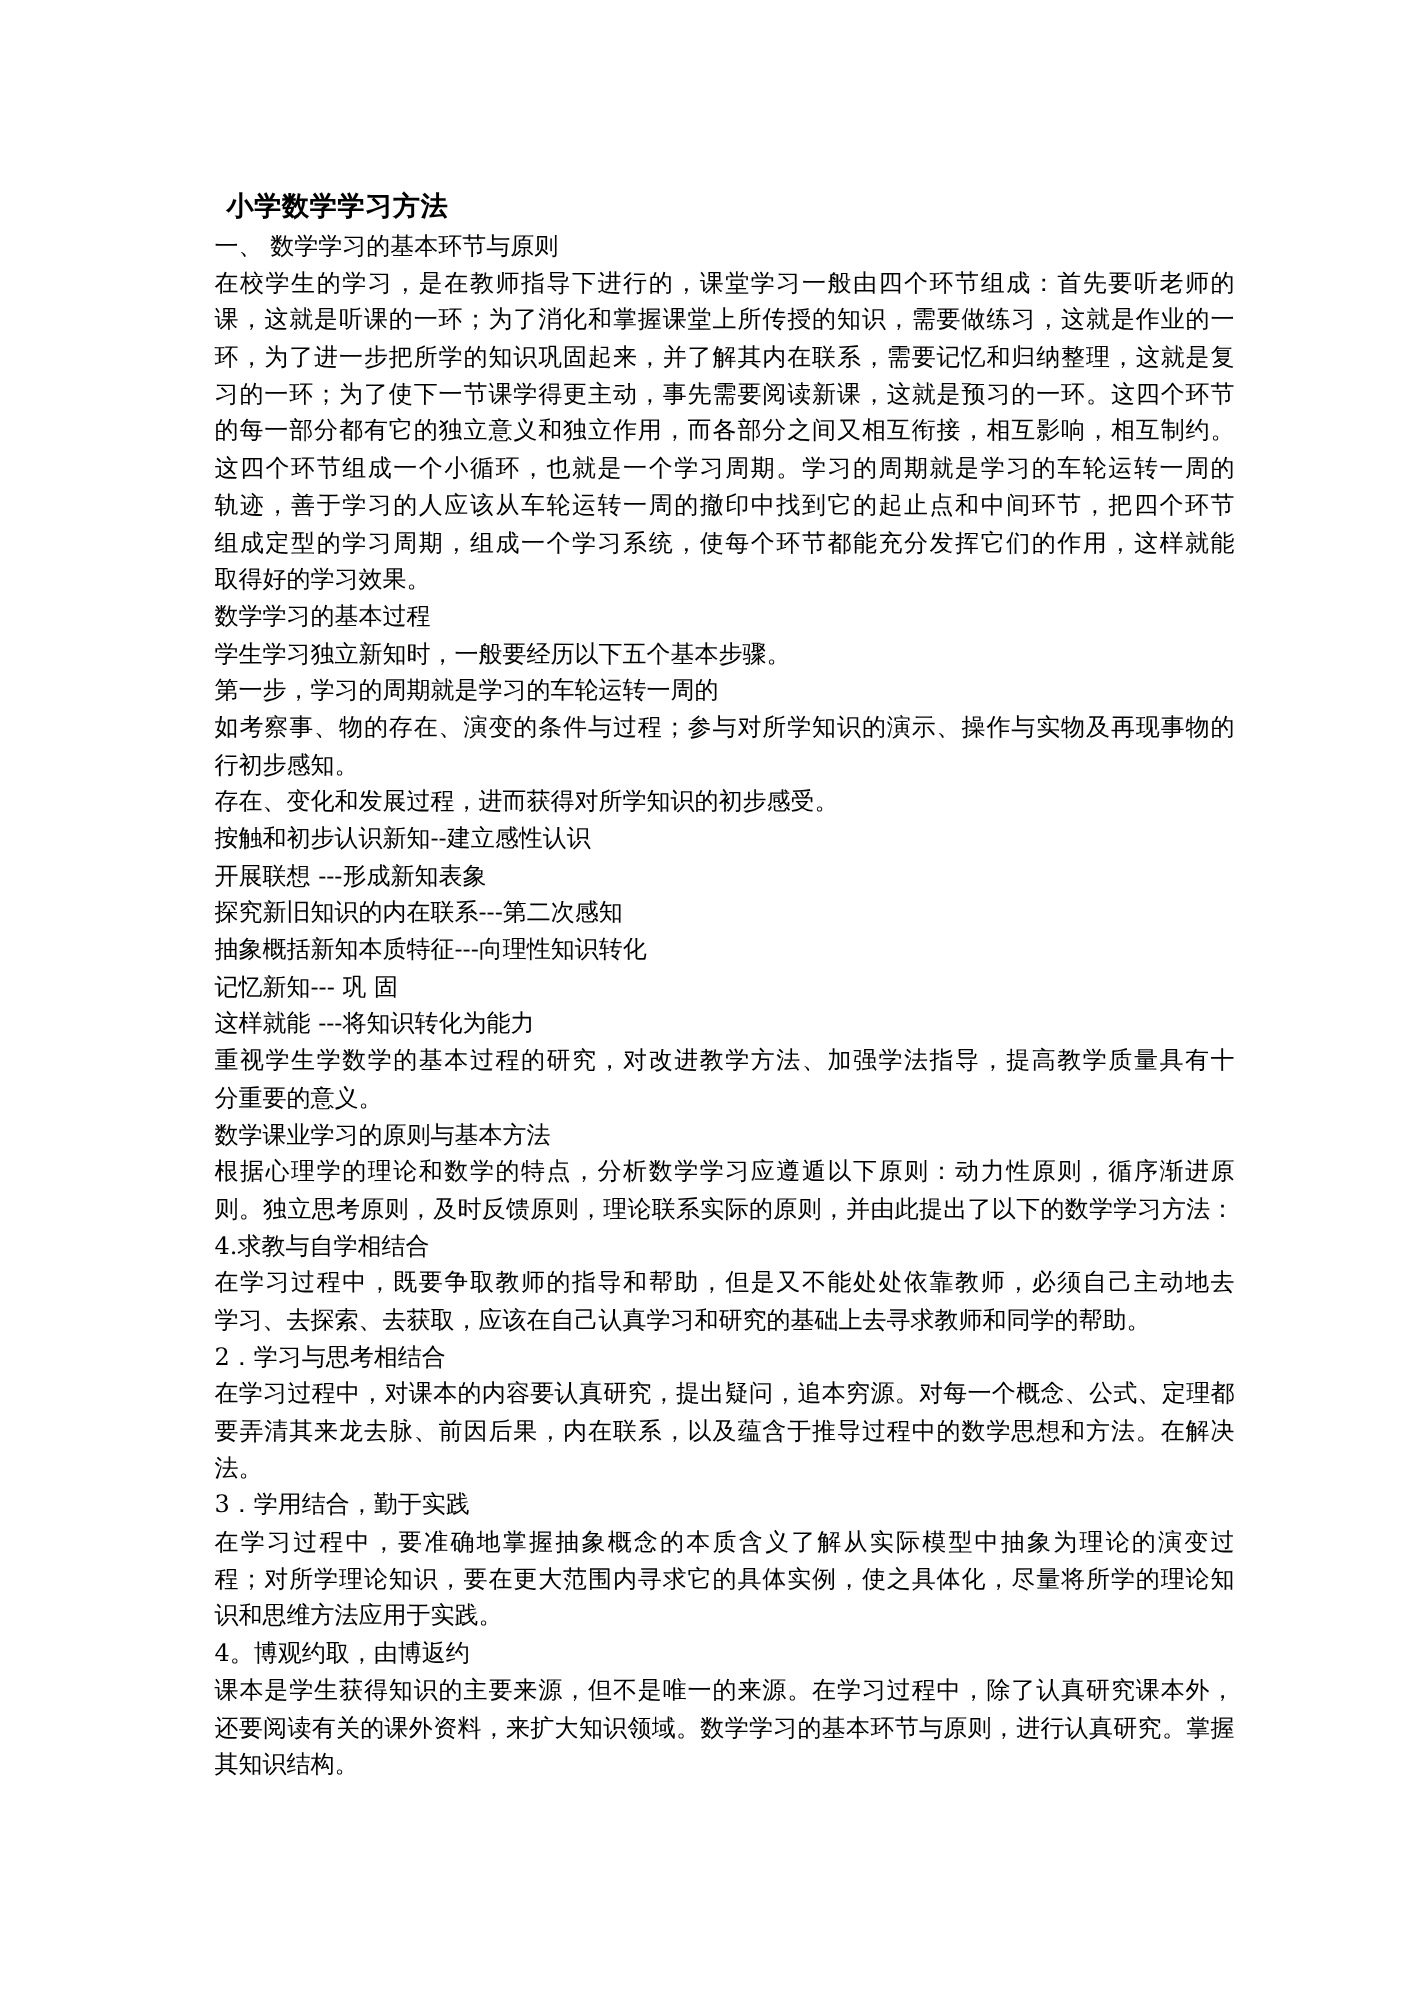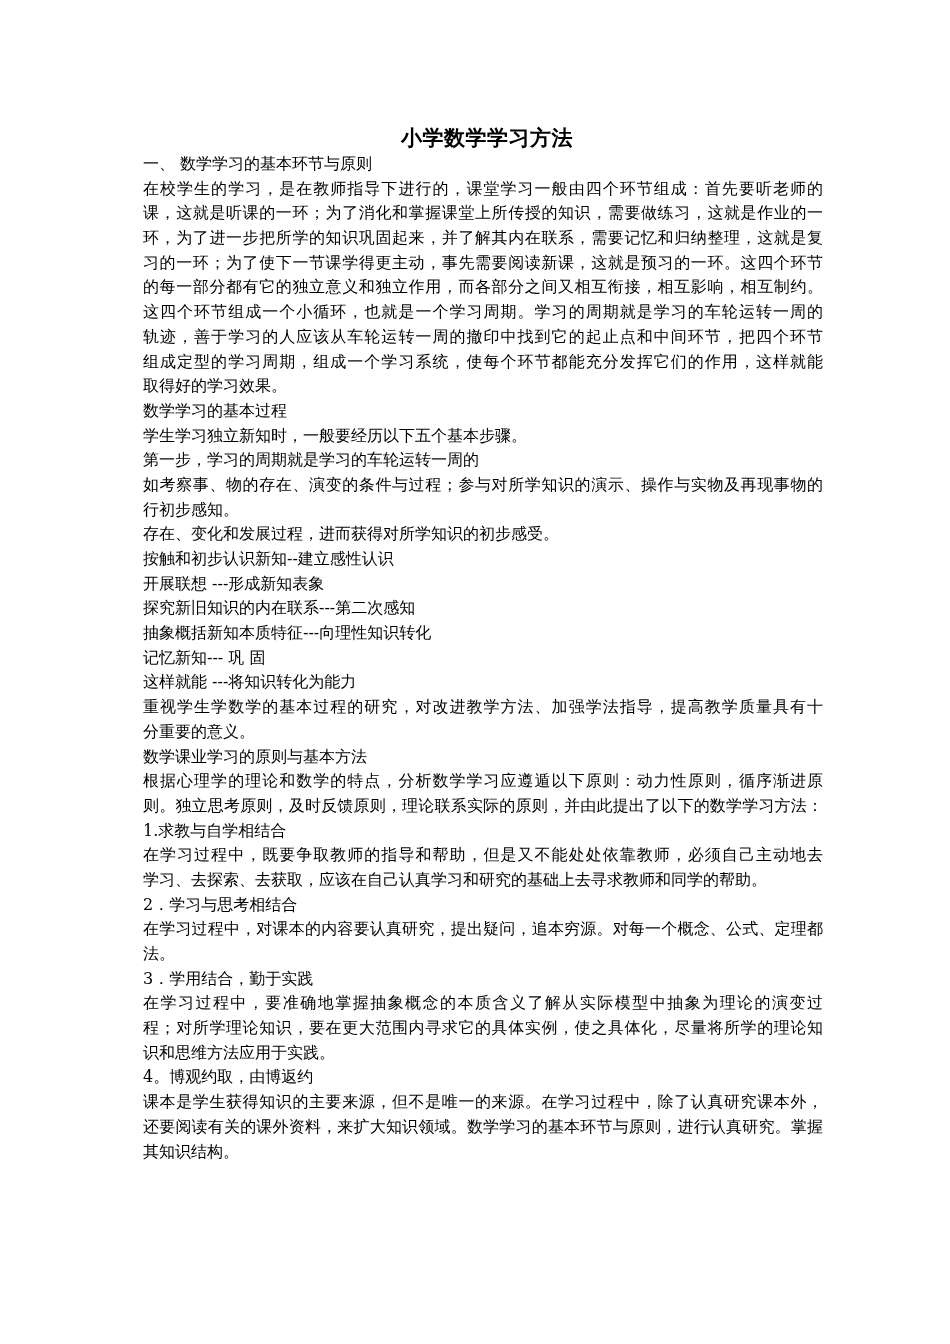--- a/index.html
+++ b/index.html
@@ -15,22 +15,21 @@
       font-family: "DejaVu Serif", "Liberation Serif", serif;
       color: #000000;
     }
     .page {
       position: absolute;
       left: 143px;
       top: 124px;
       width: 680px;
     }
     .title {
-      text-align: center;
-      font-size: 21px;
+      font-size: 18px;
       font-weight: bold;
       line-height: 28px;
       height: 28px;
       margin: 0;
       letter-spacing: 0.5px;
       padding-left: 8px;
     }
     .line {
       font-size: 16px;
       line-height: 24.7px;
@@ -70,25 +69,26 @@
       <div class="line">开展联想 ---形成新知表象</div>
       <div class="line">探究新旧知识的内在联系---第二次感知</div>
       <div class="line">抽象概括新知本质特征---向理性知识转化</div>
       <div class="line">记忆新知--- 巩 固</div>
       <div class="line">这样就能 ---将知识转化为能力</div>
       <div class="line justify">重视学生学数学的基本过程的研究，对改进教学方法、加强学法指导，提高教学质量具有十</div>
       <div class="line">分重要的意义。</div>
       <div class="line">数学课业学习的原则与基本方法</div>
       <div class="line justify">根据心理学的理论和数学的特点，分析数学学习应遵遁以下原则：动力性原则，循序渐进原</div>
       <div class="line justify">则。独立思考原则，及时反馈原则，理论联系实际的原则，并由此提出了以下的数学学习方法：</div>
-      <div class="line">1.求教与自学相结合</div>
+      <div class="line">4.求教与自学相结合</div>
       <div class="line justify">在学习过程中，既要争取教师的指导和帮助，但是又不能处处依靠教师，必须自己主动地去</div>
       <div class="line">学习、去探索、去获取，应该在自己认真学习和研究的基础上去寻求教师和同学的帮助。</div>
       <div class="line">2．学习与思考相结合</div>
       <div class="line justify">在学习过程中，对课本的内容要认真研究，提出疑问，追本穷源。对每一个概念、公式、定理都</div>
+      <div class="line justify">要弄清其来龙去脉、前因后果，内在联系，以及蕴含于推导过程中的数学思想和方法。在解决</div>
       <div class="line">法。</div>
       <div class="line">3．学用结合，勤于实践</div>
       <div class="line justify">在学习过程中，要准确地掌握抽象概念的本质含义了解从实际模型中抽象为理论的演变过</div>
       <div class="line justify">程；对所学理论知识，要在更大范围内寻求它的具体实例，使之具体化，尽量将所学的理论知</div>
       <div class="line">识和思维方法应用于实践。</div>
       <div class="line">4。博观约取，由博返约</div>
       <div class="line justify">课本是学生获得知识的主要来源，但不是唯一的来源。在学习过程中，除了认真研究课本外，</div>
       <div class="line justify">还要阅读有关的课外资料，来扩大知识领域。数学学习的基本环节与原则，进行认真研究。掌握</div>
       <div class="line">其知识结构。</div>
     </div>

